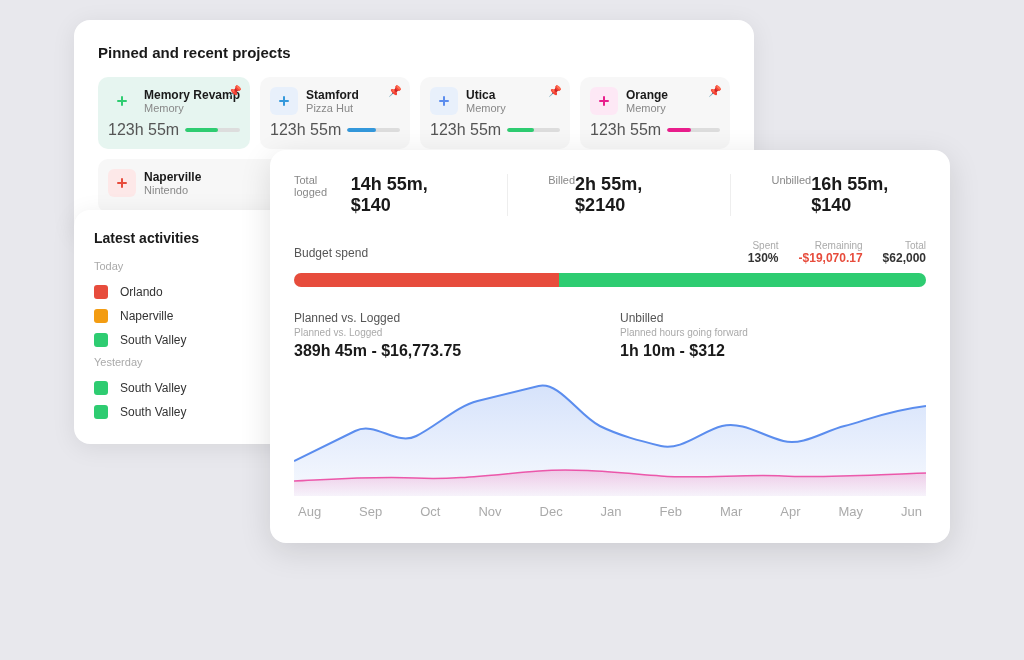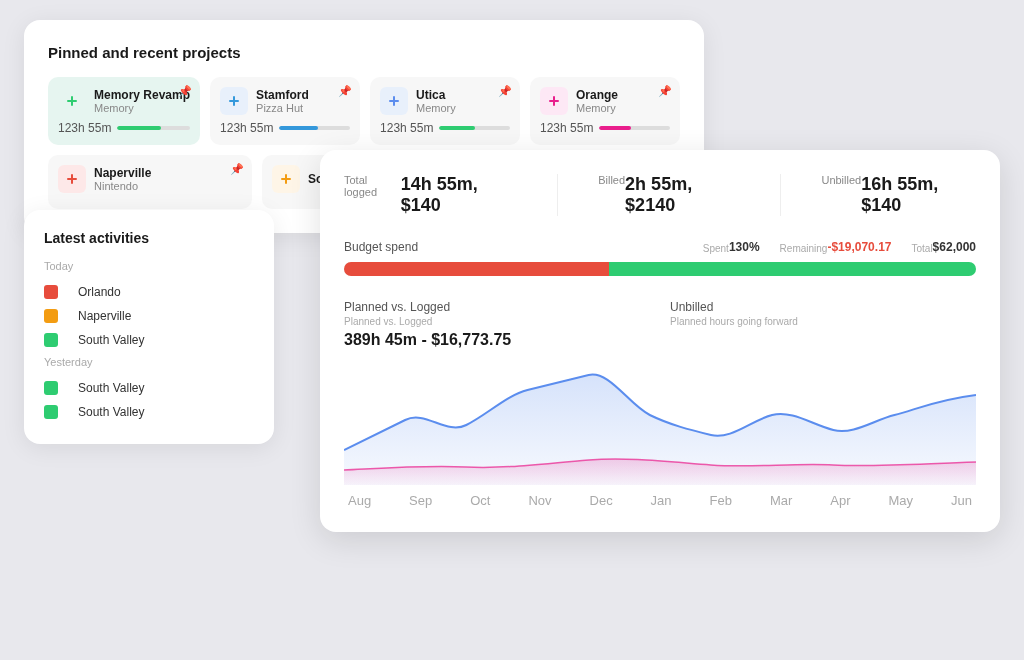--- a/index.html
+++ b/index.html
@@ -8,21 +8,21 @@
       font-family: -apple-system, BlinkMacSystemFont, 'Segoe UI', sans-serif;
       width: 1024px;
       height: 660px;
       overflow: hidden;
       display: flex;
       align-items: center;
       justify-content: center;
     }
     .scene {
       position: relative;
-      width: 976px;
+      width: 876px;
       height: 620px;
     }
     
     .card-back {
       position: absolute;
       top: 0;
       left: 0;
       width: 680px;
       background: #fff;
       border-radius: 16px;
@@ -93,21 +93,21 @@
       right: 8px;
       color: #aaa;
       font-size: 11px;
     }
     .project-footer {
       display: flex;
       align-items: center;
       gap: 6px;
     }
     .project-time {
-      font-size: 12px;
+      font-size: 16px;
       color: #555;
       white-space: nowrap;
       text-align: center;
     }
     .progress-bar-wrap {
       flex: 1;
       height: 4px;
       background: #ddd;
       border-radius: 2px;
       overflow: hidden;
@@ -141,21 +141,21 @@
     }
     .activity-section-label {
       font-size: 11px;
       color: #aaa;
       margin-bottom: 8px;
       margin-top: 4px;
     }
     .activity-item {
       display: flex;
       align-items: center;
-      gap: 20px;
+      gap: 12px;
       padding: 5px 0;
     }
     .activity-dot {
       width: 14px;
       height: 14px;
       border-radius: 3px;
       flex-shrink: 0;
     }
     .activity-label {
       font-size: 12px;
@@ -208,21 +208,21 @@
       font-size: 12px;
       color: #555;
       font-weight: 500;
     }
     .budget-meta {
       display: flex;
       gap: 20px;
     }
     .budget-meta-item {
       display: flex;
-      flex-direction: row;
+      flex-direction: column;
       align-items: flex-end;
     }
     .budget-meta-label {
       font-size: 10px;
       color: #aaa;
     }
     .budget-meta-value {
       font-size: 12px;
       font-weight: 600;
     }
@@ -496,20 +496,21 @@
 
     <div class="charts-row">
       <div>
         <div class="chart-section-label">Planned vs. Logged</div>
         <div class="chart-sub-label">Planned vs. Logged</div>
         <div class="chart-value">389h 45m - $16,773.75</div>
       </div>
       <div>
         <div class="chart-section-label">Unbilled</div>
         <div class="chart-sub-label">Planned hours going forward</div>
+        <div class="chart-value">1h 10m - $312</div>
       </div>
     </div>
 
     <div class="chart-area">
       <svg width="100%" height="120" viewBox="0 0 620 120" preserveAspectRatio="none">
 
         <defs>
           <linearGradient id="blueGrad" x1="0" y1="0" x2="0" y2="1">
             <stop offset="0%" stop-color="#5b8dee" stop-opacity="0.25"></stop>
             <stop offset="100%" stop-color="#5b8dee" stop-opacity="0.05"></stop>

